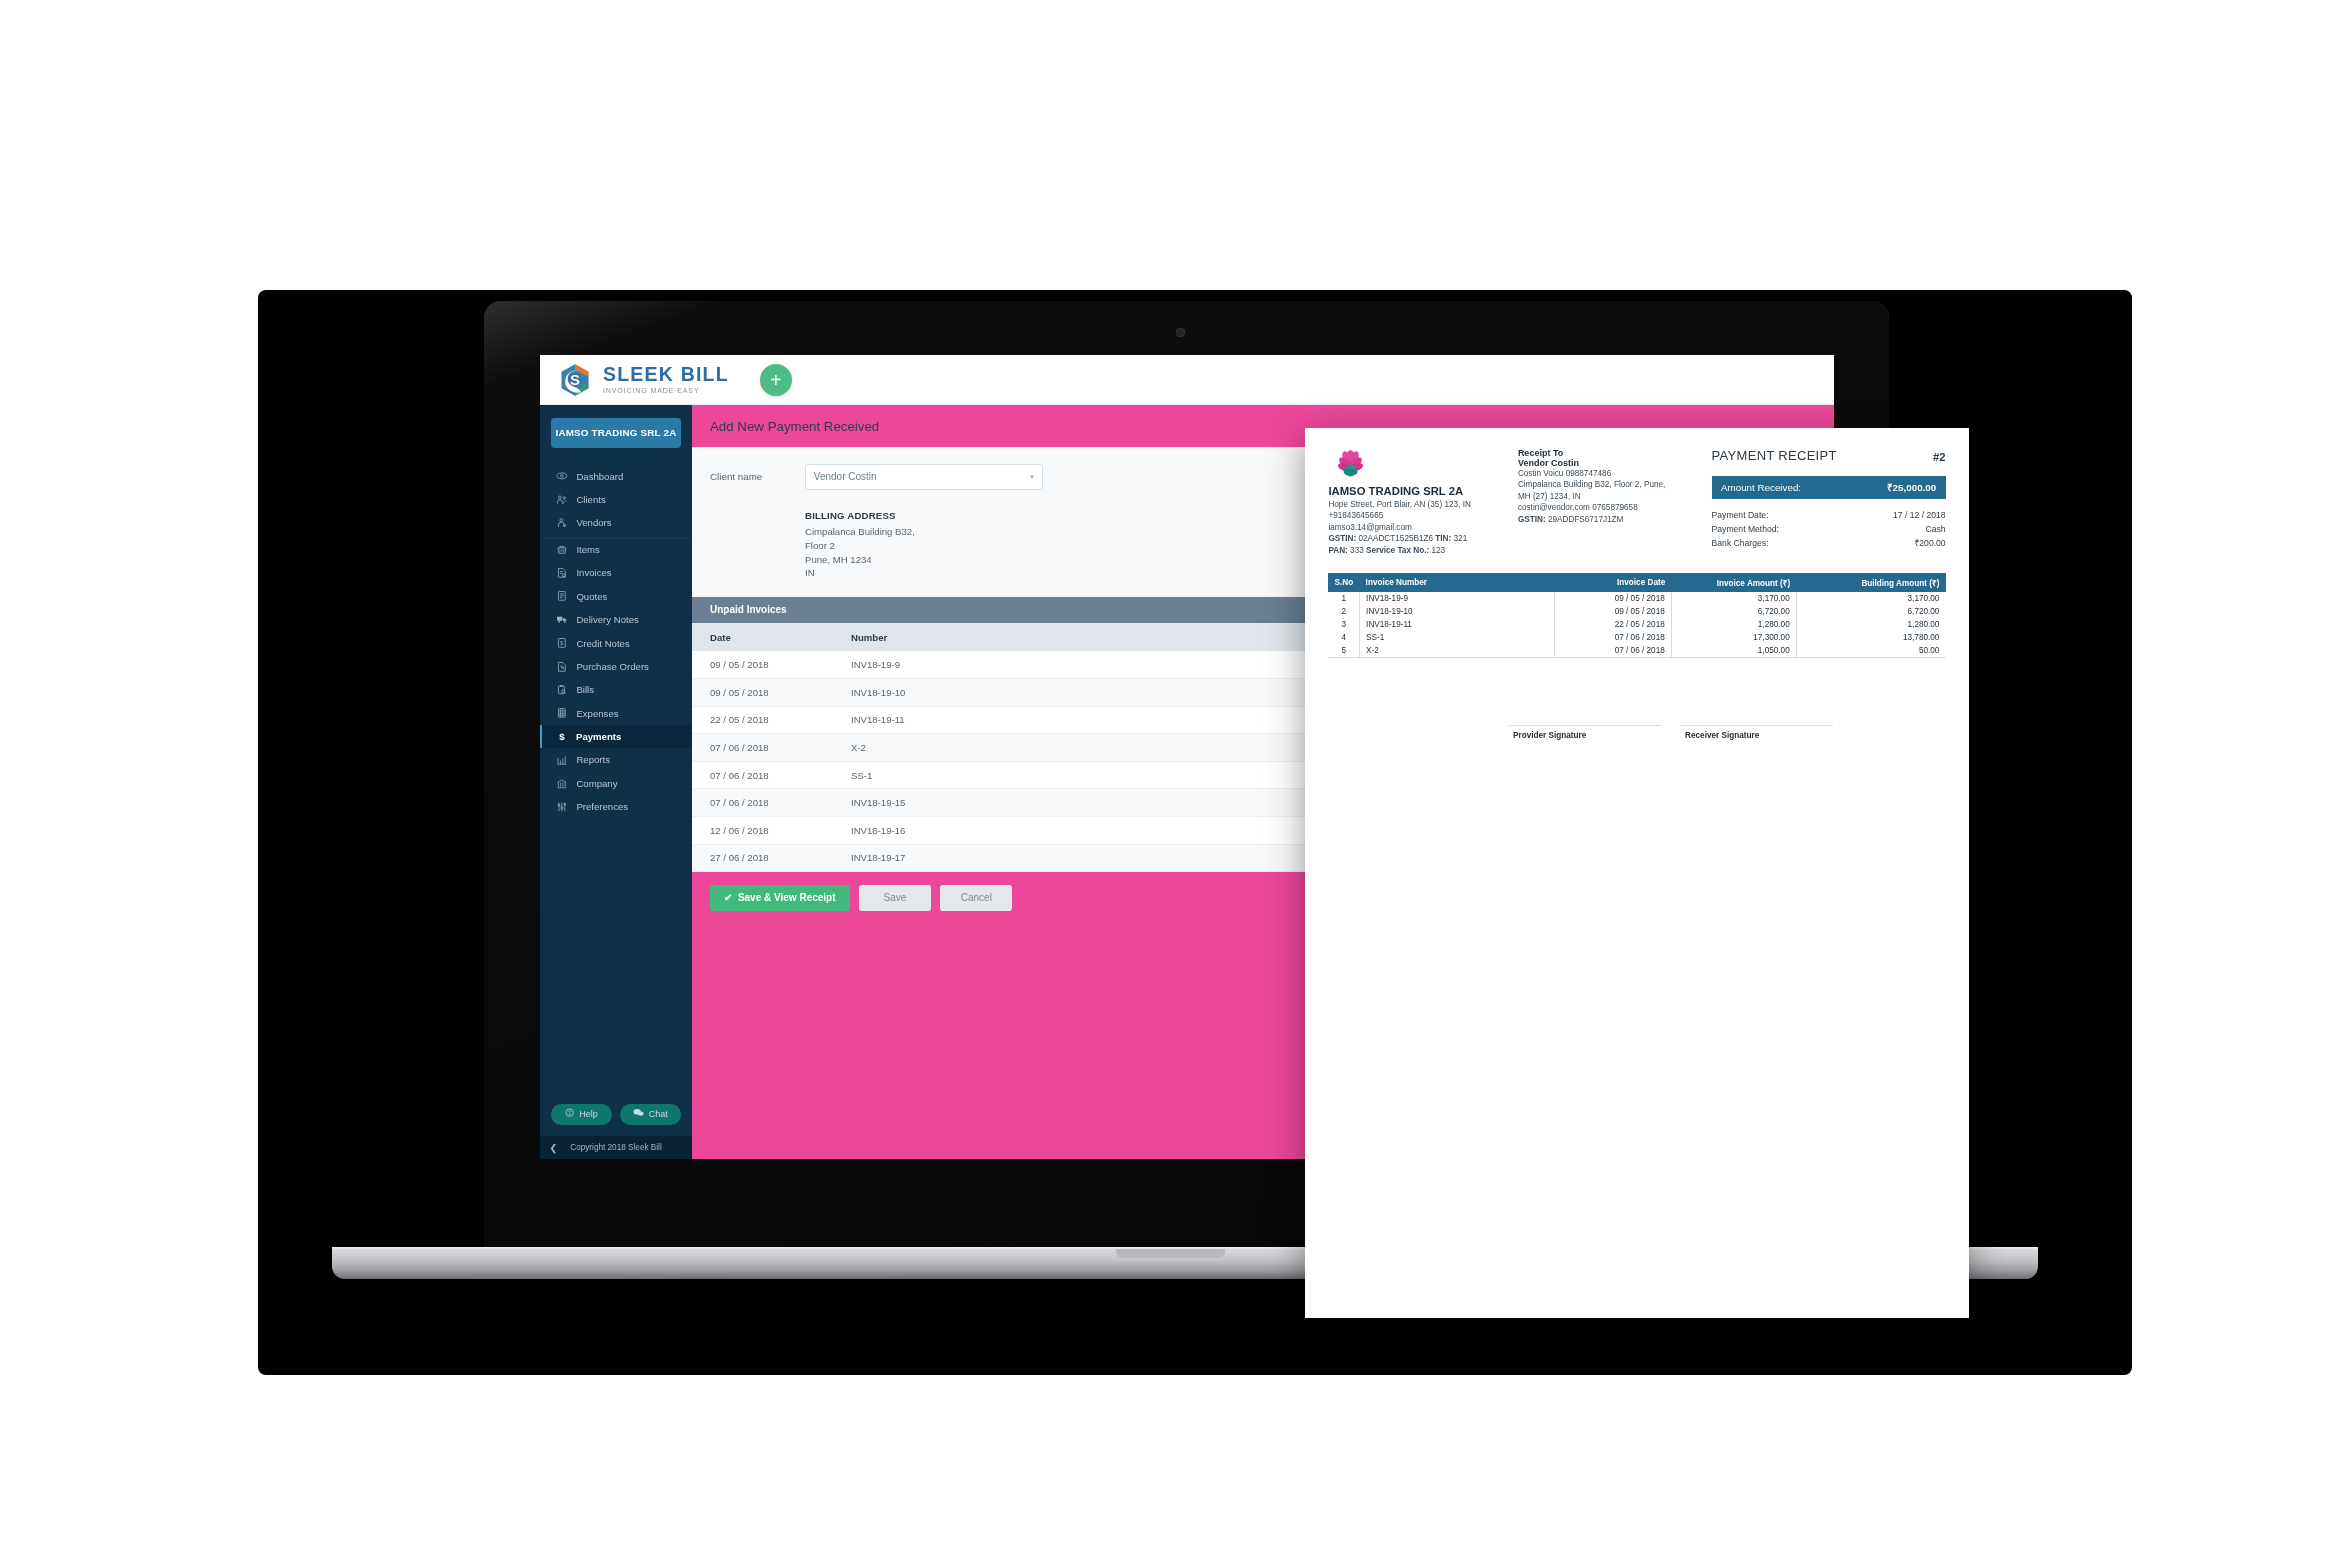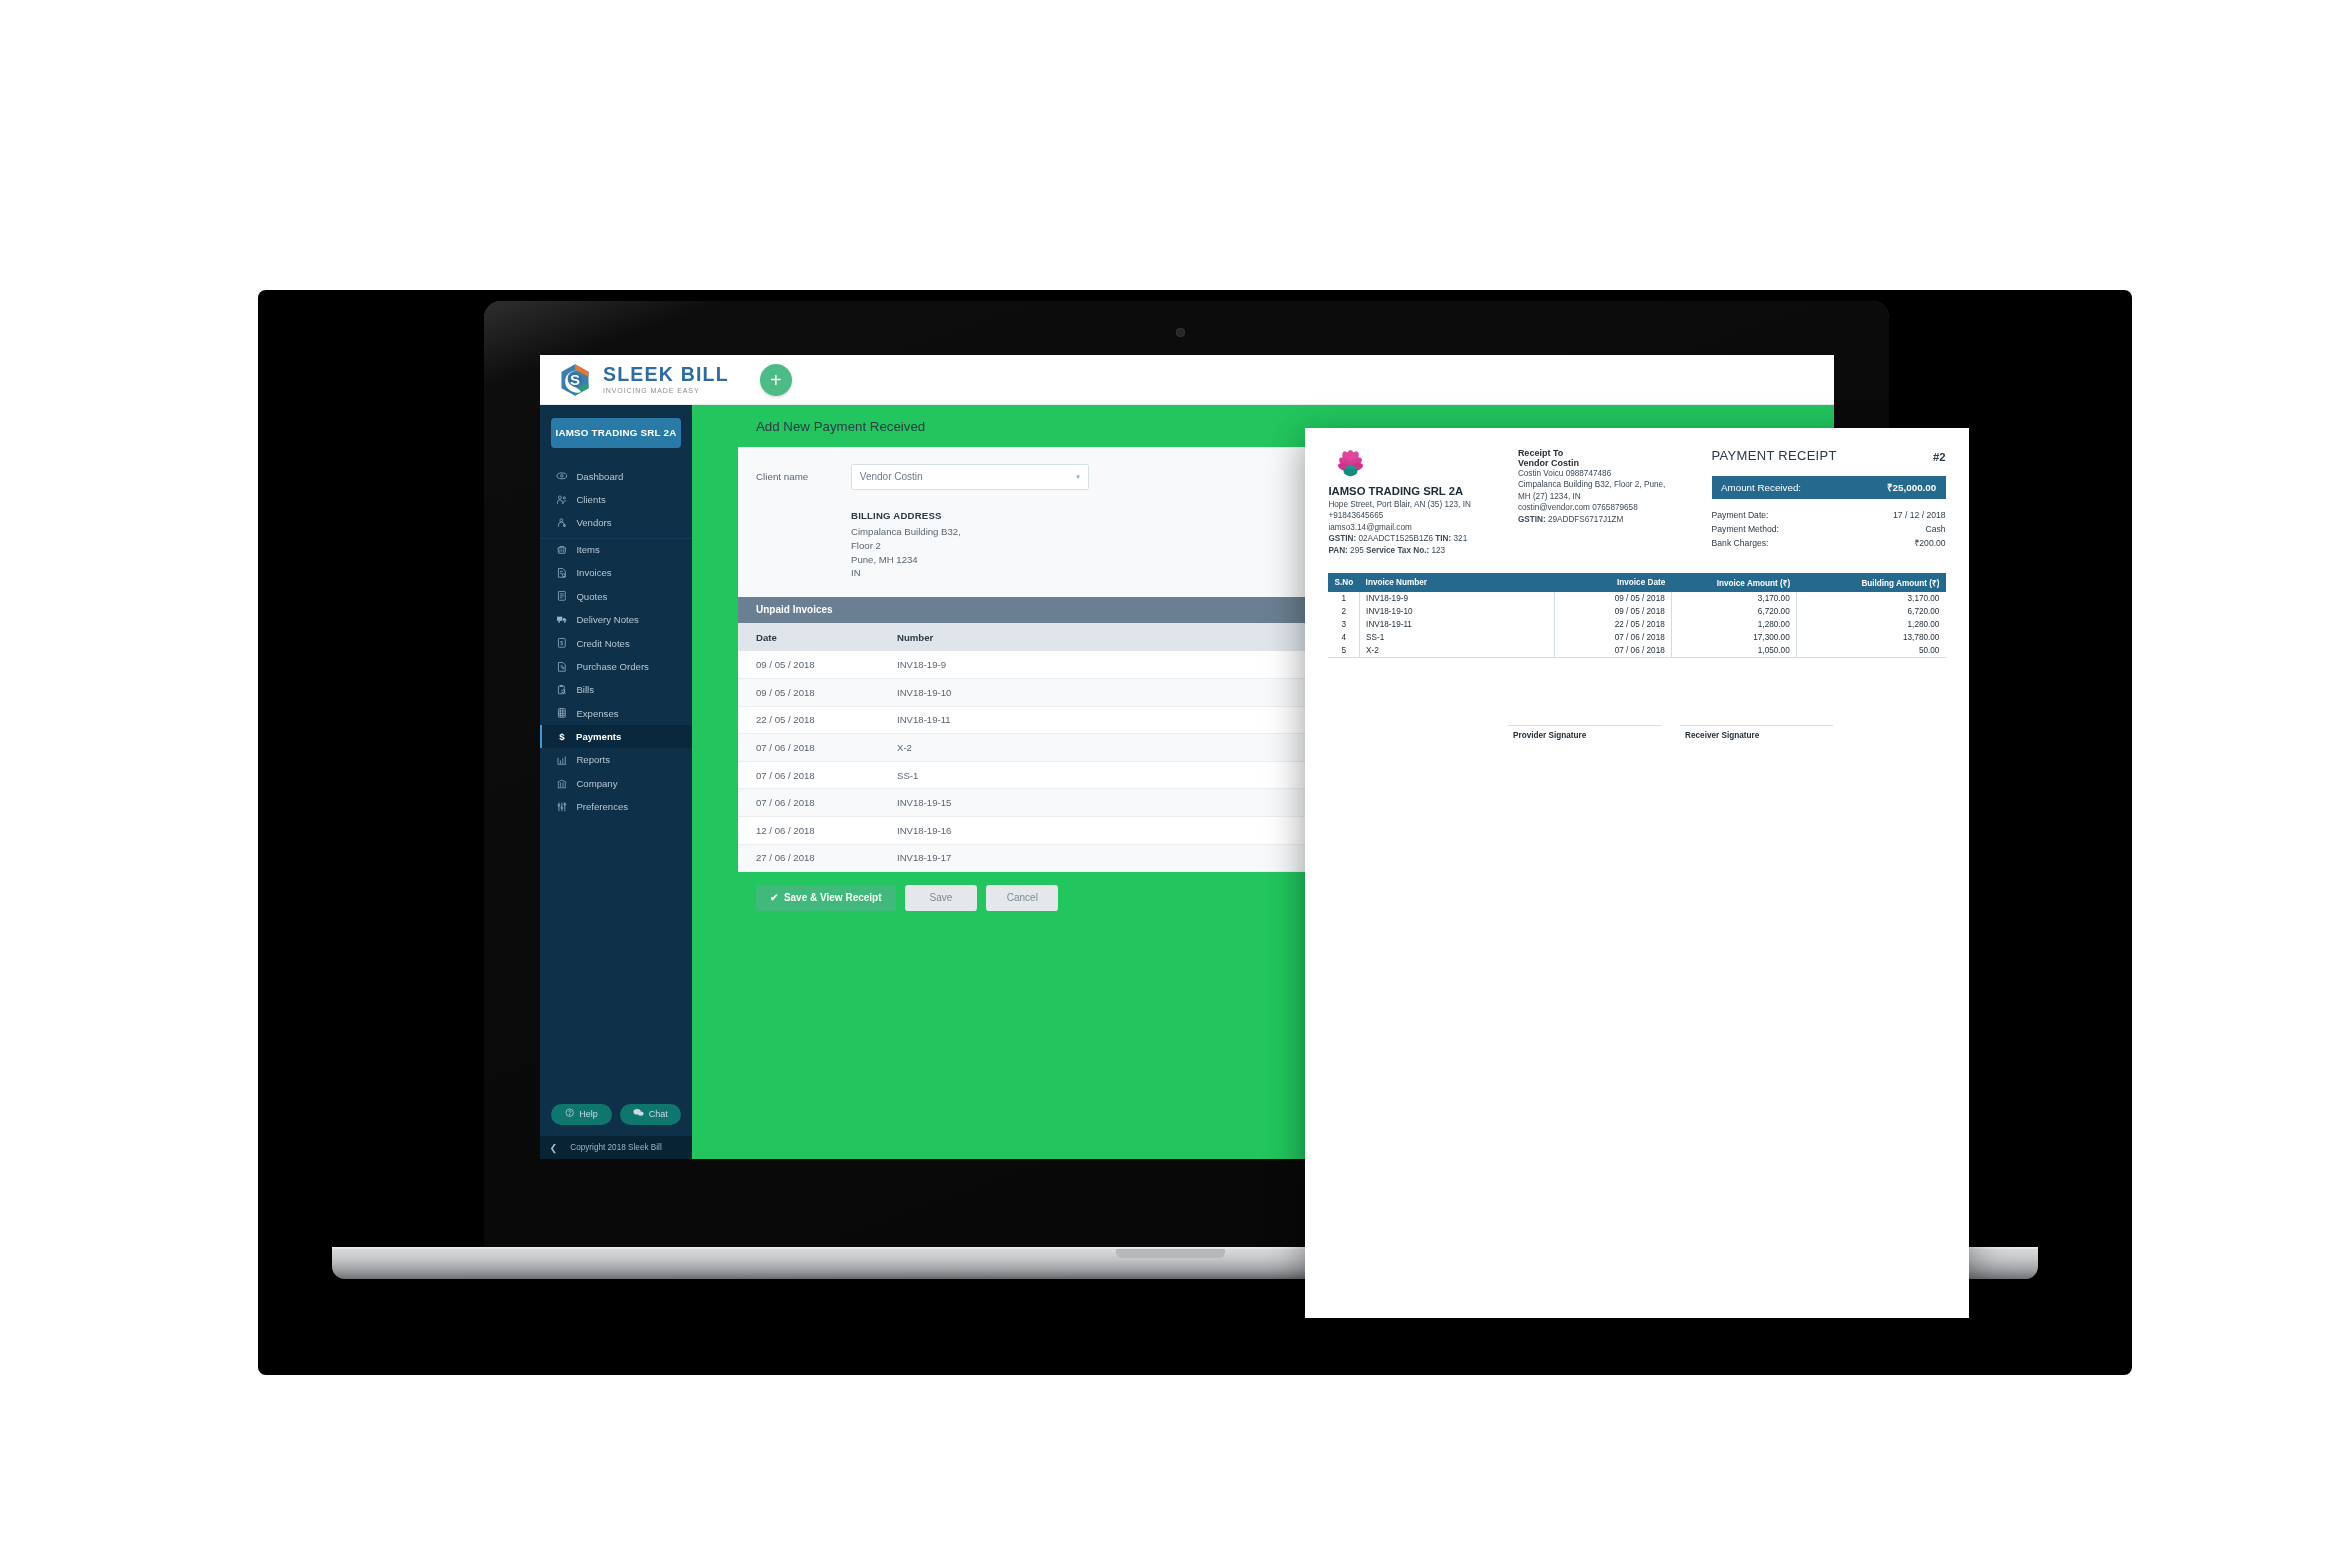--- a/index.html
+++ b/index.html
@@ -102,21 +102,21 @@
     justify-content:center; gap:4.7px; cursor:pointer;
   }
   .sb-footer{
     height:23.4px; background:#082334; color:#9fb4c4; font-size:8.2px;
     display:flex; align-items:center; position:relative; justify-content:center;
   }
   .sb-footer .chev{ position:absolute; left:9.4px; font-size:9.4px; cursor:pointer; }
 
   
   .main{
-    position:absolute; left:152px; top:50px; right:0; bottom:0; background:#22c55e;padding-left:46px;
+    position:absolute; left:152px; top:50px; right:0; bottom:0; background:#ec4899;
   }
   .main-title{
     height:43px; display:flex; align-items:center; padding-left:18px;
     font-size:13.3px; color:#2d3b46; border-bottom:0.8px solid #eef1f3;
   }
   .form-zone{ background:#f7f9fa; padding:15.6px 18px 17px 18px; }
   .form-row{ display:flex; align-items:center; }
   .form-label{ width:95px; font-size:9.8px; color:#5a6672; }
   .select-box{
     width:238px; height:26.5px; background:#fff; border:0.8px solid #d3e0e6;
@@ -530,21 +530,21 @@
             <div class="rc-line">+91843645665</div>
             <div class="rc-line">iamso3.14@gmail.com</div>
             <div class="rc-line">
               <b>GSTIN:</b>
               <span>02AADCT1525B1Z6</span>
               <b>TIN:</b>
               <span>321</span>
             </div>
             <div class="rc-line">
               <b>PAN:</b>
-              <span>295</span>
+              <span>333</span>
               <b>Service Tax No.:</b>
               <span>123</span>
             </div>
           </div>
 
           <div class="rc-party">
             <div class="rc-party-h">Receipt To</div>
             <div class="rc-party-n">Vendor Costin</div>
             <div class="rc-line">Costin Voicu 0988747486</div>
             <div class="rc-line">Cimpalanca Building B32, Floor 2, Pune,</div>

